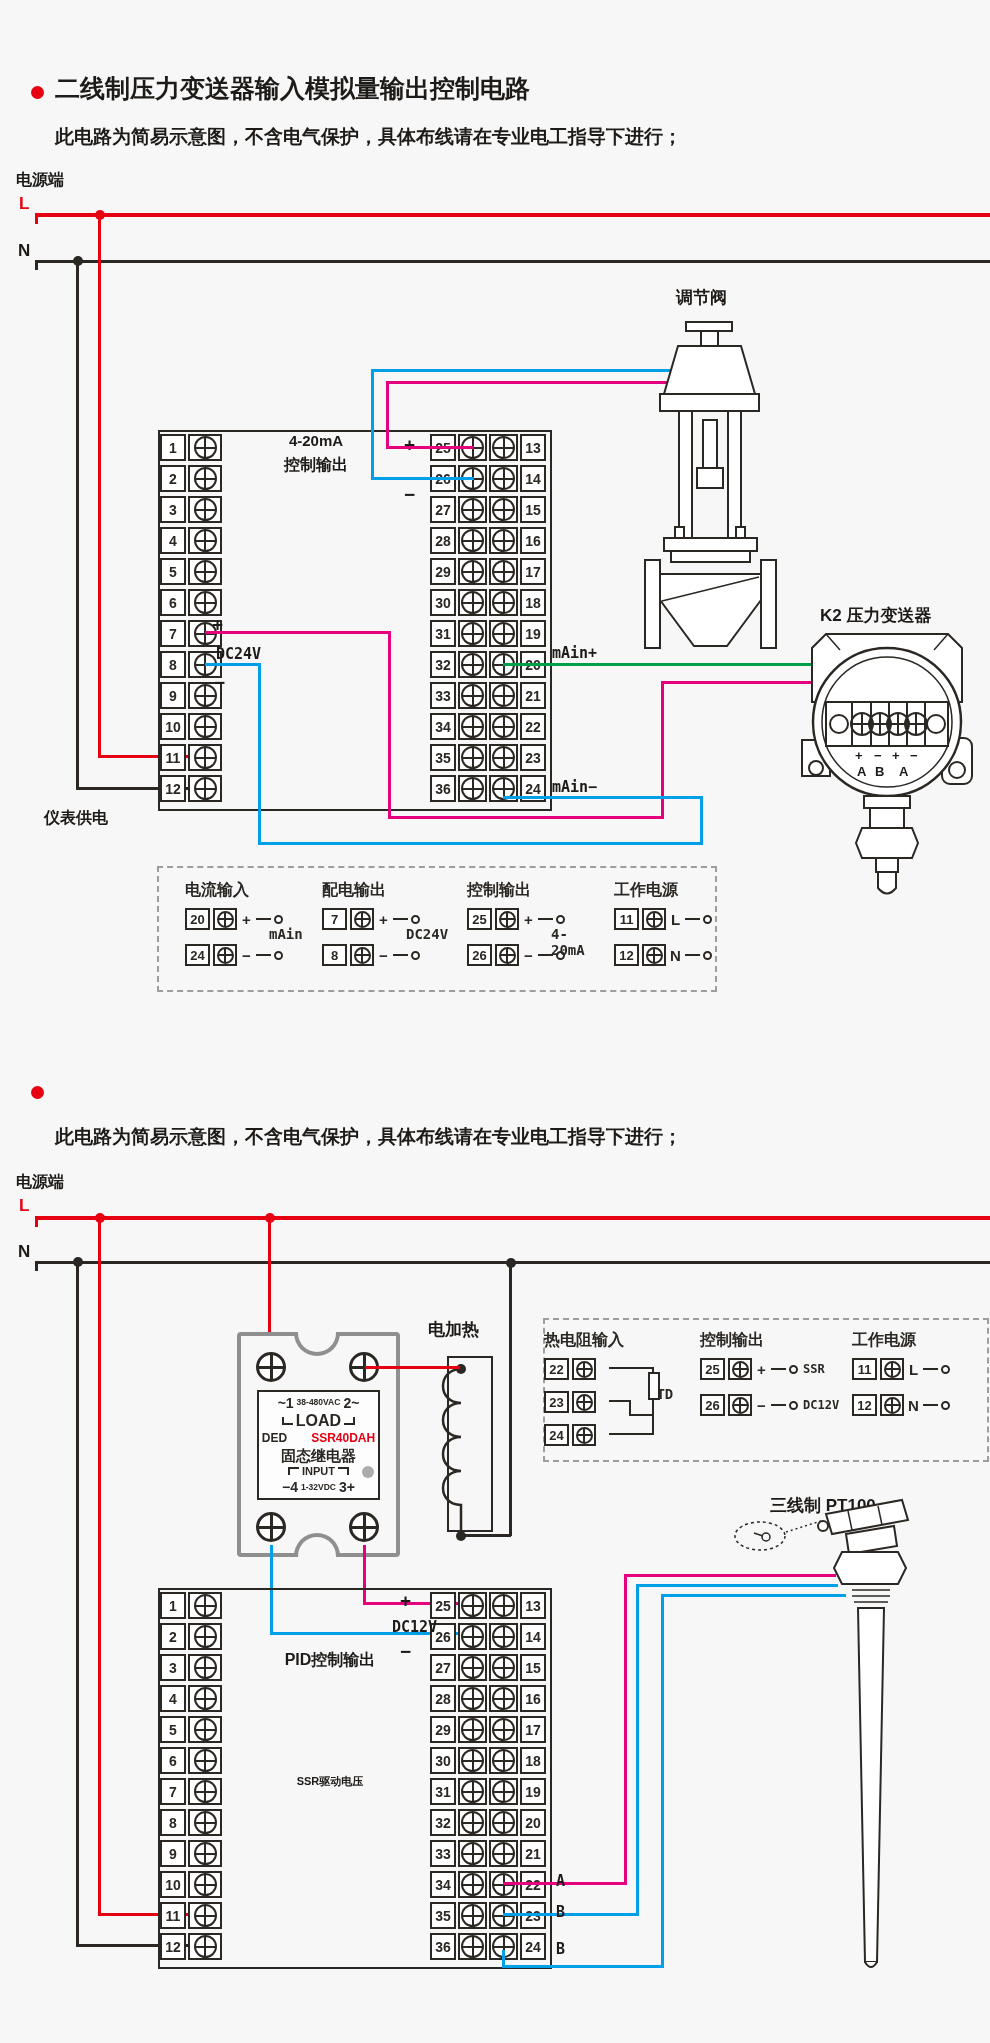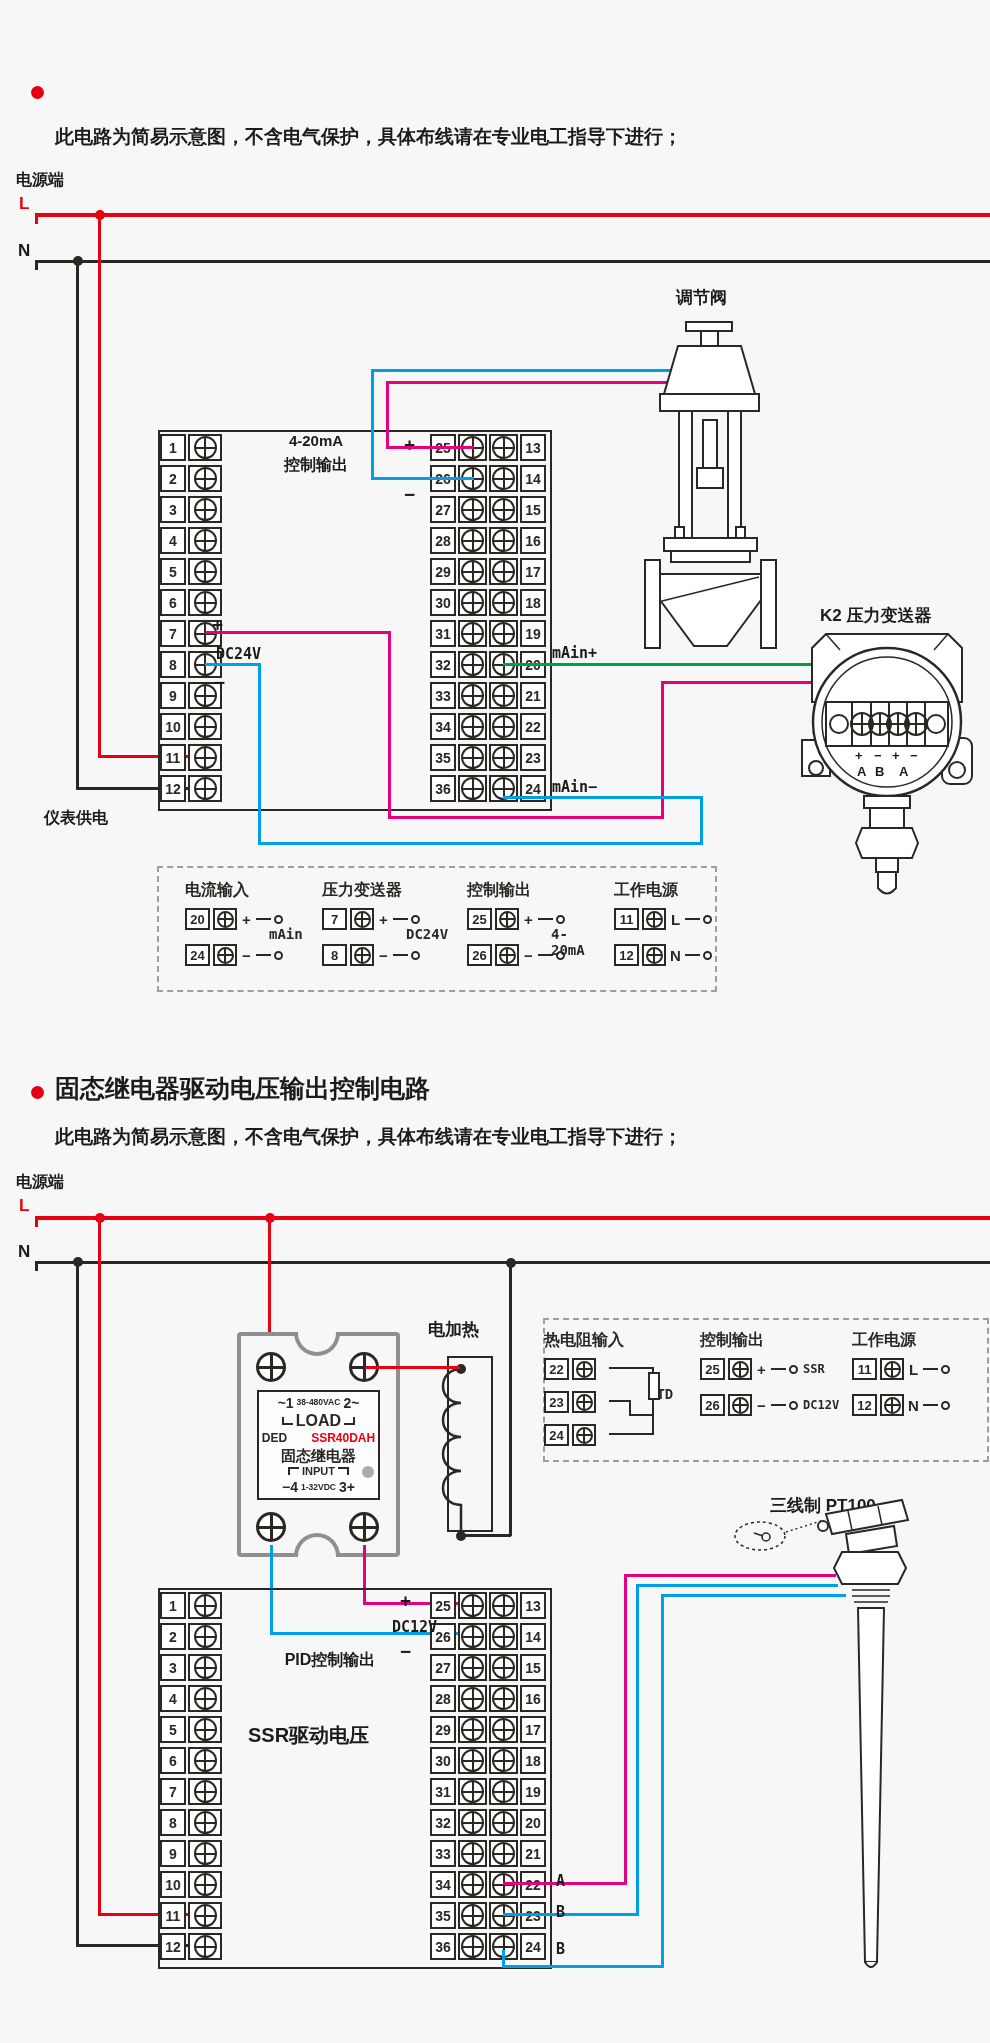--- a/index.html
+++ b/index.html
@@ -57,20 +57,21 @@
   .tl{width:9px;height:6px;border-left:2px solid var(--dk);border-top:2px solid var(--dk);}
   .tr{width:9px;height:6px;border-right:2px solid var(--dk);border-top:2px solid var(--dk);}
   .resistor{position:absolute;box-sizing:border-box;width:12px;height:28px;border:2px solid var(--dk);background:#fff;}
 </style>
 </head>
 <body>
 
 <div id="canvas">
 
   <div class="bullet" style="left:31px;top:86px"></div>
+  <div class="t" style="left:55px;top:72px;font-size:25px">二线制压力变送器输入模拟量输出控制电路</div>
   <div class="t" style="left:55px;top:124px;font-size:19px">此电路为简易示意图，不含电气保护，具体布线请在专业电工指导下进行；</div>
 
   <div class="t" style="left:16px;top:170px;font-size:16px">电源端</div>
   <div class="t" style="left:19px;top:194px;font-size:17px;color:var(--red)">L</div>
   <div class="w c-red" style="left:35px;top:213px;width:955px;height:4px"></div>
   <div class="w c-red" style="left:35px;top:213px;width:3px;height:11px"></div>
   <div class="t" style="left:18px;top:241px;font-size:17px">N</div>
   <div class="w c-blk" style="left:35px;top:260px;width:955px;height:3px"></div>
   <div class="w c-blk" style="left:35px;top:260px;width:3px;height:10px"></div>
   <div class="dot c-red" style="left:95px;top:210px"></div>
@@ -398,21 +399,21 @@
         <div class="lsbox">
           <div class="screw s16"></div>
         </div>
         <div class="lsign">−</div>
         <div class="lline"></div>
         <div class="lcirc"></div>
       </div>
       <div class="lmid" style="left: 84px; top: 46px; text-align: right;">mAin</div>
     </div>
   <div class="lgroup" style="left:322px;top:880px">
-      <div class="ltitle">压力变送器</div>
+      <div class="ltitle">配电输出</div>
       <div class="lrow" style="top: 28px;">
         <div class="lnum">7</div>
         <div class="lsbox">
           <div class="screw s16"></div>
         </div>
         <div class="lsign">+</div>
         <div class="lline"></div>
         <div class="lcirc"></div>
       </div>
       <div class="lrow" style="top: 64px;">
@@ -464,21 +465,20 @@
         <div class="lsbox">
           <div class="screw s16"></div>
         </div>
         <div class="lsign">N</div>
         <div class="lline"></div>
         <div class="lcirc"></div>
       </div>
     </div>
 
   <div class="bullet" style="left:31px;top:1086px"></div>
-  <div class="t" style="left:55px;top:1072px;font-size:25px">固态继电器驱动电压输出控制电路</div>
   <div class="t" style="left:55px;top:1124px;font-size:19px">此电路为简易示意图，不含电气保护，具体布线请在专业电工指导下进行；</div>
 
   <div class="t" style="left:16px;top:1172px;font-size:16px">电源端</div>
   <div class="t" style="left:19px;top:1196px;font-size:17px;color:var(--red)">L</div>
   <div class="w c-red" style="left:35px;top:1216px;width:955px;height:4px"></div>
   <div class="w c-red" style="left:35px;top:1216px;width:3px;height:11px"></div>
   <div class="t" style="left:18px;top:1242px;font-size:17px">N</div>
   <div class="w c-blk" style="left:35px;top:1261px;width:955px;height:3px"></div>
   <div class="w c-blk" style="left:35px;top:1261px;width:3px;height:10px"></div>
   <div class="dot c-red" style="left:95px;top:1213px"></div>
@@ -826,21 +826,21 @@
           <div class="screw "></div>
         </div>
         <div class="ncell">24</div>
       </div>
     </div>
 
   <div class="t" style="left:400px;top:1590px;font-size:19px">+</div>
   <div class="t mono" style="left:392px;top:1618px;font-size:15px">DC12V</div>
   <div class="t" style="left:400px;top:1641px;font-size:19px">−</div>
   <div class="t" style="left:248px;top:1650px;width:164px;text-align:center;font-size:16px">PID控制输出</div>
-  <div class="t" style="left:248px;top:1722px;width:164px;font-size:20px">SSR驱动电压</div>
+  <div class="t" style="left:248px;top:1774px;width:164px;text-align:center;font-size:11px">SSR驱动电压</div>
 
   <div class="w c-mag" style="left:503px;top:1882px;width:124px;height:3px"></div>
   <div class="w c-mag" style="left:624px;top:1574px;width:3px;height:311px"></div>
   <div class="w c-mag" style="left:624px;top:1574px;width:212px;height:3px"></div>
   <div class="w c-cyan" style="left:503px;top:1913px;width:136px;height:3px"></div>
   <div class="w c-cyan" style="left:636px;top:1584px;width:3px;height:332px"></div>
   <div class="w c-cyan" style="left:636px;top:1584px;width:202px;height:3px"></div>
   <div class="w c-cyan" style="left:502px;top:1950px;width:3px;height:18px"></div>
   <div class="w c-cyan" style="left:502px;top:1965px;width:162px;height:3px"></div>
   <div class="w c-cyan" style="left:661px;top:1594px;width:3px;height:374px"></div>

